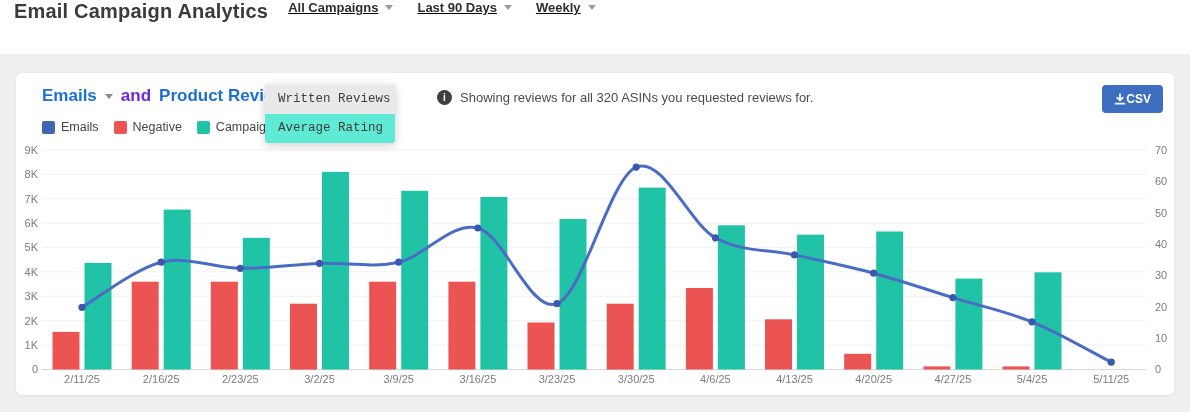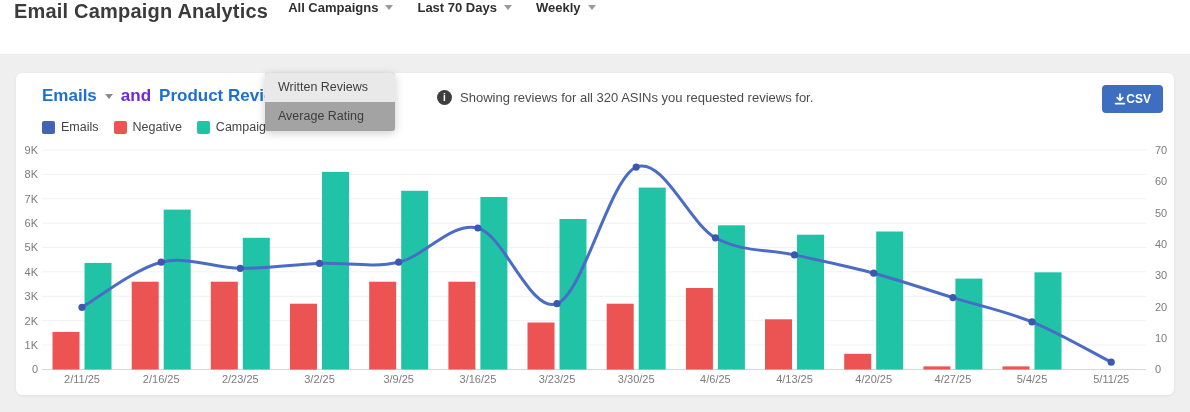--- a/index.html
+++ b/index.html
@@ -2,60 +2,60 @@
 <html><head>
 <meta charset="utf-8">
 <style>
   * { box-sizing: border-box; margin: 0; padding: 0; }
   html,body { width:1190px; height:412px; overflow:hidden; }
   body { font-family:"Liberation Sans", sans-serif; background:#efeff0; position:relative; }
 
   
   .topbar { height:55px; background:#ffffff; display:flex; align-items:flex-start; padding-left:14px; border-bottom:1px solid #ececec; }
   .page-title { font-size:20px; font-weight:600; color:#3b3b3b; letter-spacing:.2px; }
-  .filters { display:flex; gap:24px; margin-left:20px; align-items:center; }
+  .filters { display:flex; gap:24px; margin-left:20px; align-items:center;text-decoration:underline; }
   .filter { font-size:13px; font-weight:700; color:#2f2f2f; display:flex; align-items:center; cursor:pointer; }
   .caret { width:0; height:0; border-left:4px solid transparent; border-right:4px solid transparent; border-top:5px solid #999; display:inline-block; margin-left:7px; }
 
   
   .card { position:absolute; left:16px; top:73px; width:1158px; height:322px; background:#ffffff; border-radius:6px; box-shadow:0 1px 3px rgba(0,0,0,.07); }
 
   .series-title { position:absolute; left:26px; top:13px; display:flex; align-items:center; gap:8px; font-size:17px; font-weight:600; z-index:2; }
   .metric-link { color:#1b70d6; cursor:pointer; }
   .conj { color:#6d28d9; }
   .title-caret { width:0; height:0; border-left:4px solid transparent; border-right:4px solid transparent; border-top:5px solid #8a8a8a; display:inline-block; }
 
   .legend { position:absolute; left:26px; top:47px; display:flex; gap:15px; align-items:center; z-index:2; }
   .legend-item { display:flex; align-items:center; gap:6px; font-size:12.5px; color:#454545; }
   .swatch { width:13px; height:13px; border-radius:2px; display:inline-block; }
 
   .note { position:absolute; left:421px; top:17px; display:flex; align-items:center; gap:8px; font-size:13px; color:#4c4c4c; z-index:2; }
   .info-icon { width:15px; height:15px; border-radius:50%; background:#3f3f3f; color:#fff; font-size:10px; font-weight:700; display:flex; align-items:center; justify-content:center; font-style:normal; }
 
   .csv-btn { position:absolute; right:11px; top:12px; height:28px; padding:0 12px; background:#3d6ec0; border:none; border-radius:4px; color:#fff; font-size:12px; font-weight:700; display:flex; align-items:center; cursor:pointer; z-index:2; font-family:"Liberation Sans",sans-serif; }
 
-  .dropdown { position:absolute; left:249px; top:0; width:130px; background:#a3a3a3; border-radius:3px; box-shadow:0 2px 10px rgba(0,0,0,.2); z-index:5; overflow:hidden; }
+  .dropdown { position:absolute; left:249px; top:12px; width:130px; background:#5eead4; border-radius:3px; box-shadow:0 2px 10px rgba(0,0,0,.2); z-index:5; overflow:hidden;font-family:Liberation Mono, monospace; }
   .dropdown-item { height:29px; line-height:29px; padding:0 13px; font-size:12.5px; color:#3e3e3e; cursor:pointer; white-space:nowrap; }
   .dropdown-item.highlighted { background:#e9e9e9; }
 
   .chart-svg { position:absolute; left:0; top:0; z-index:1; }
   .tick { font-family:"Liberation Sans",sans-serif; font-size:11px; fill:#7c7c7c; }
 </style>
 </head>
 <body>
 
 <header class="topbar">
   <h1 class="page-title">Email Campaign Analytics</h1>
   <nav class="filters">
     <div class="filter">
       <span>All Campaigns</span>
       <span class="caret"></span>
     </div>
     <div class="filter">
-      <span>Last 70 Days</span>
+      <span>Last 90 Days</span>
       <span class="caret"></span>
     </div>
     <div class="filter">
       <span>Weekly</span>
       <span class="caret"></span>
     </div>
   </nav>
 </header>
 
 <section class="card">

